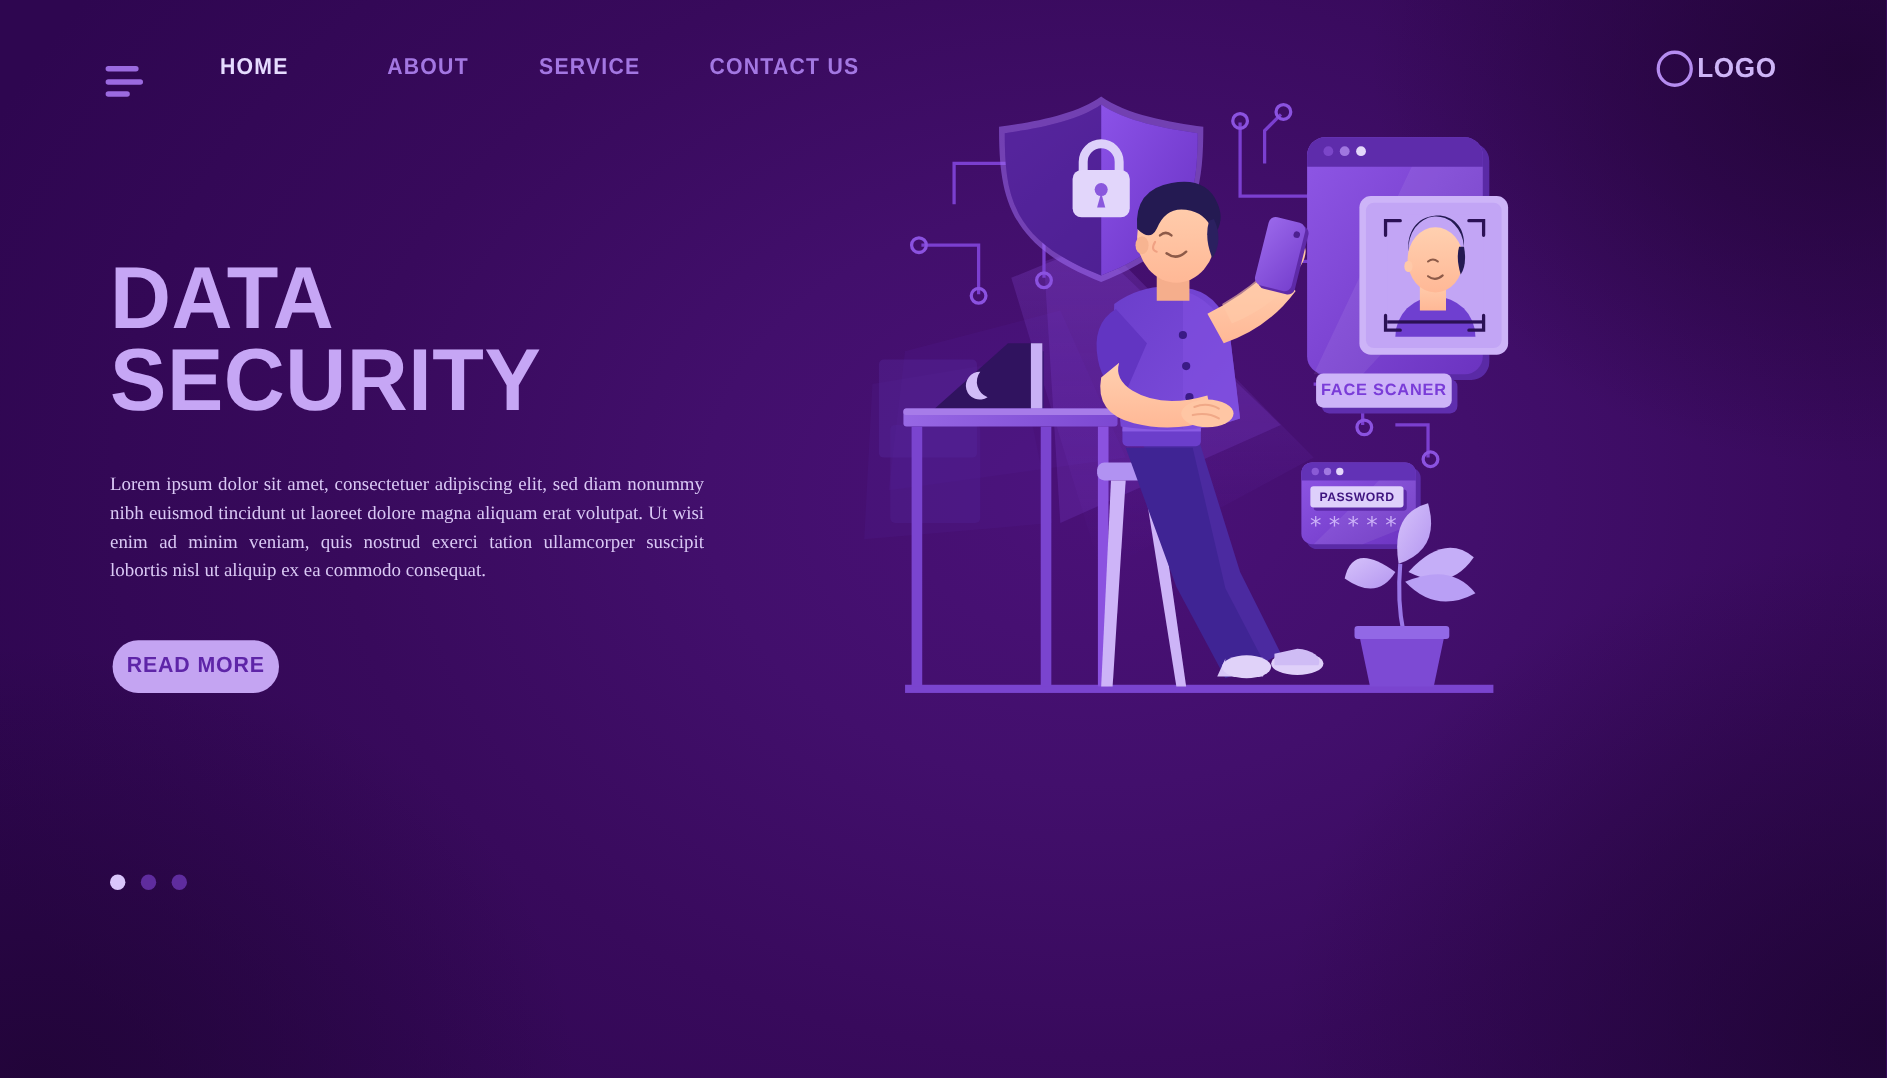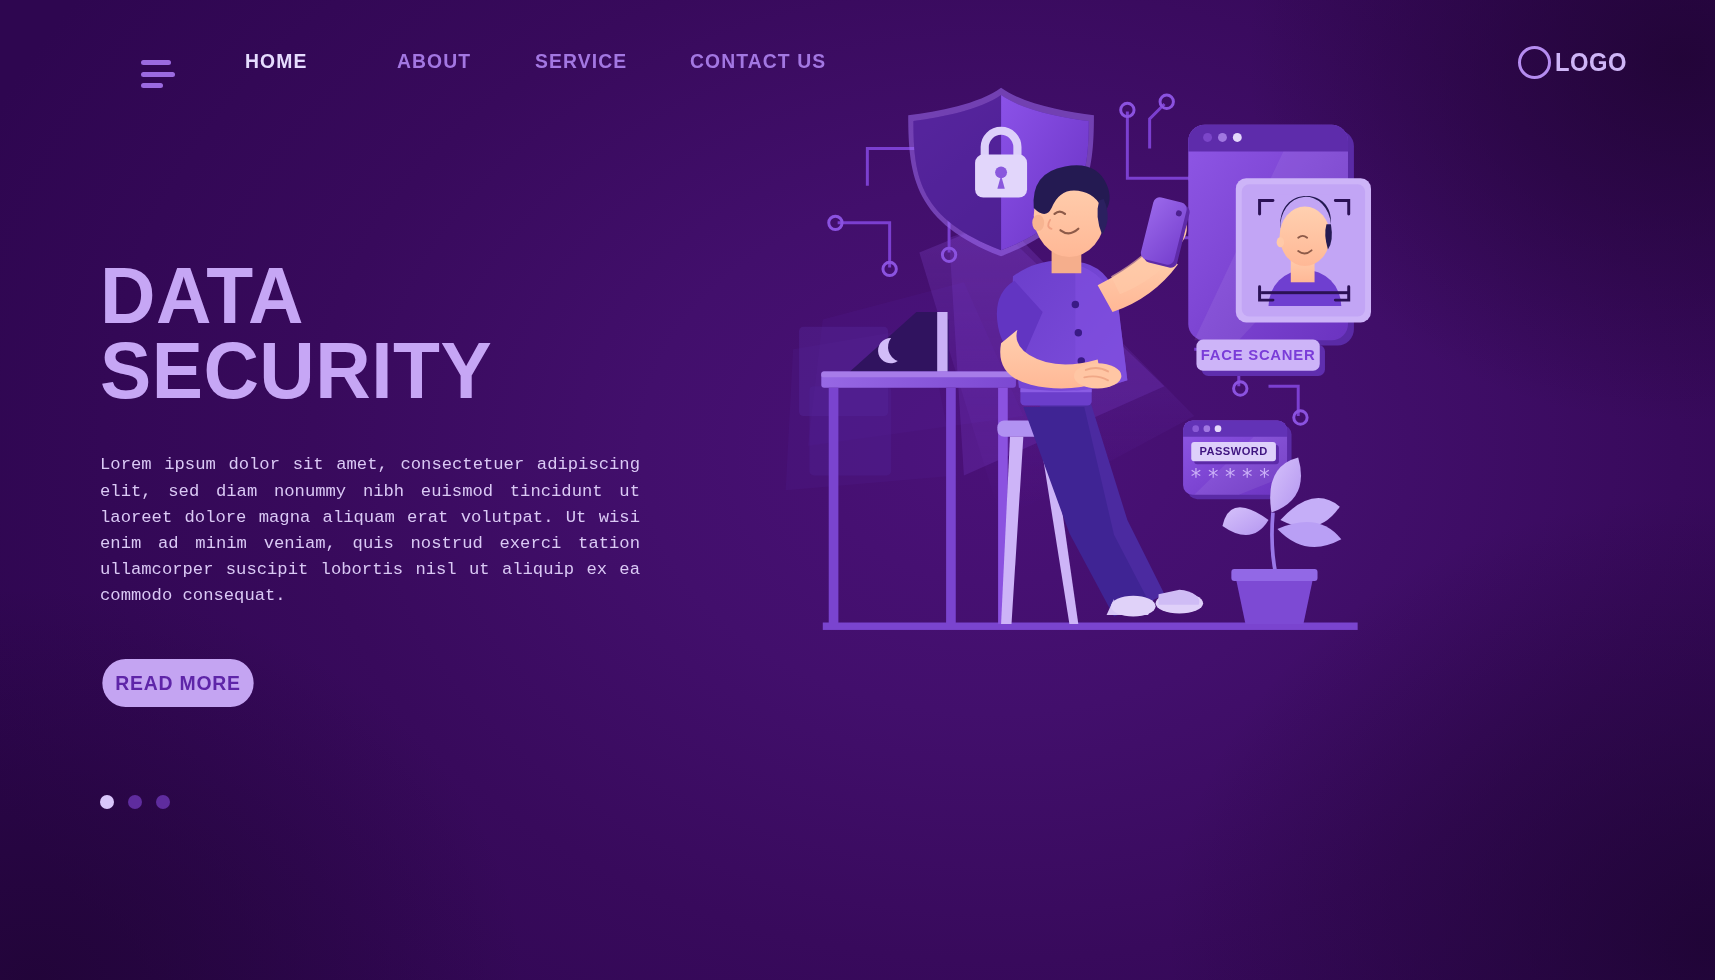--- a/index.html
+++ b/index.html
@@ -27,26 +27,25 @@
     background:
       radial-gradient(ellipse 620px 520px at 98% 6%, rgba(32,4,52,.85), rgba(32,4,52,0) 70%),
       radial-gradient(ellipse 700px 560px at 2% 100%, rgba(30,4,50,.75), rgba(30,4,50,0) 70%),
       radial-gradient(ellipse 760px 620px at 100% 96%, rgba(28,4,48,.8), rgba(28,4,48,0) 72%);
     pointer-events: none;
   }
 
   
   .navbar {
     position: absolute;
-    top: 46px; left: 0; right: 4px;
+    top: 46px; left: 0; right: 16px;
     height: 58px;
     display: flex;
     align-items: center;
     z-index: 40;
-    margin-left: 45px;
   }
   .hamburger {
     position: absolute;
     left: 96px; top: 14px;
     width: 34px; height: 28px;
     display: flex; flex-direction: column; justify-content: space-between;
     cursor: pointer;
   }
   .hamburger span { display: block; height: 5px; border-radius: 3px; background: #9b6ae0; }
   .hamburger span:nth-child(1) { width: 30px; }
@@ -94,40 +93,40 @@
     font-family: "Liberation Sans Narrow", "Liberation Sans", sans-serif;
     font-size: 25px; font-weight: bold;
     letter-spacing: .6px;
     color: #ceb5f7;
     transform: scaleX(.95);
   }
 
   
   .content {
     position: absolute;
-    left: 100px; top: 258px;
+    left: 100px; top: 233px;
     width: 560px;
     z-index: 30;
   }
   .headline {
     font-family: "Liberation Sans Narrow", "Liberation Sans", sans-serif;
     font-size: 80px;
     font-weight: bold;
     line-height: .94;
     color: #c6a6f5;
     letter-spacing: .5px;
     transform: scaleX(.96);
     transform-origin: left center;
   }
   .headline .l2 { display: block; }
 
   .paragraph {
     margin-top: 44px;
     width: 540px;
-    font-family: Liberation Mono, monospace;
+    font-family: Liberation Serif, serif;
     font-size: 17.2px;
     line-height: 1.52;
     color: #dac9f5;
     text-align: justify;
     -webkit-hyphens: auto; hyphens: auto;
   }
 
   .read-more {
     margin-top: 50px;
     display: inline-flex;

